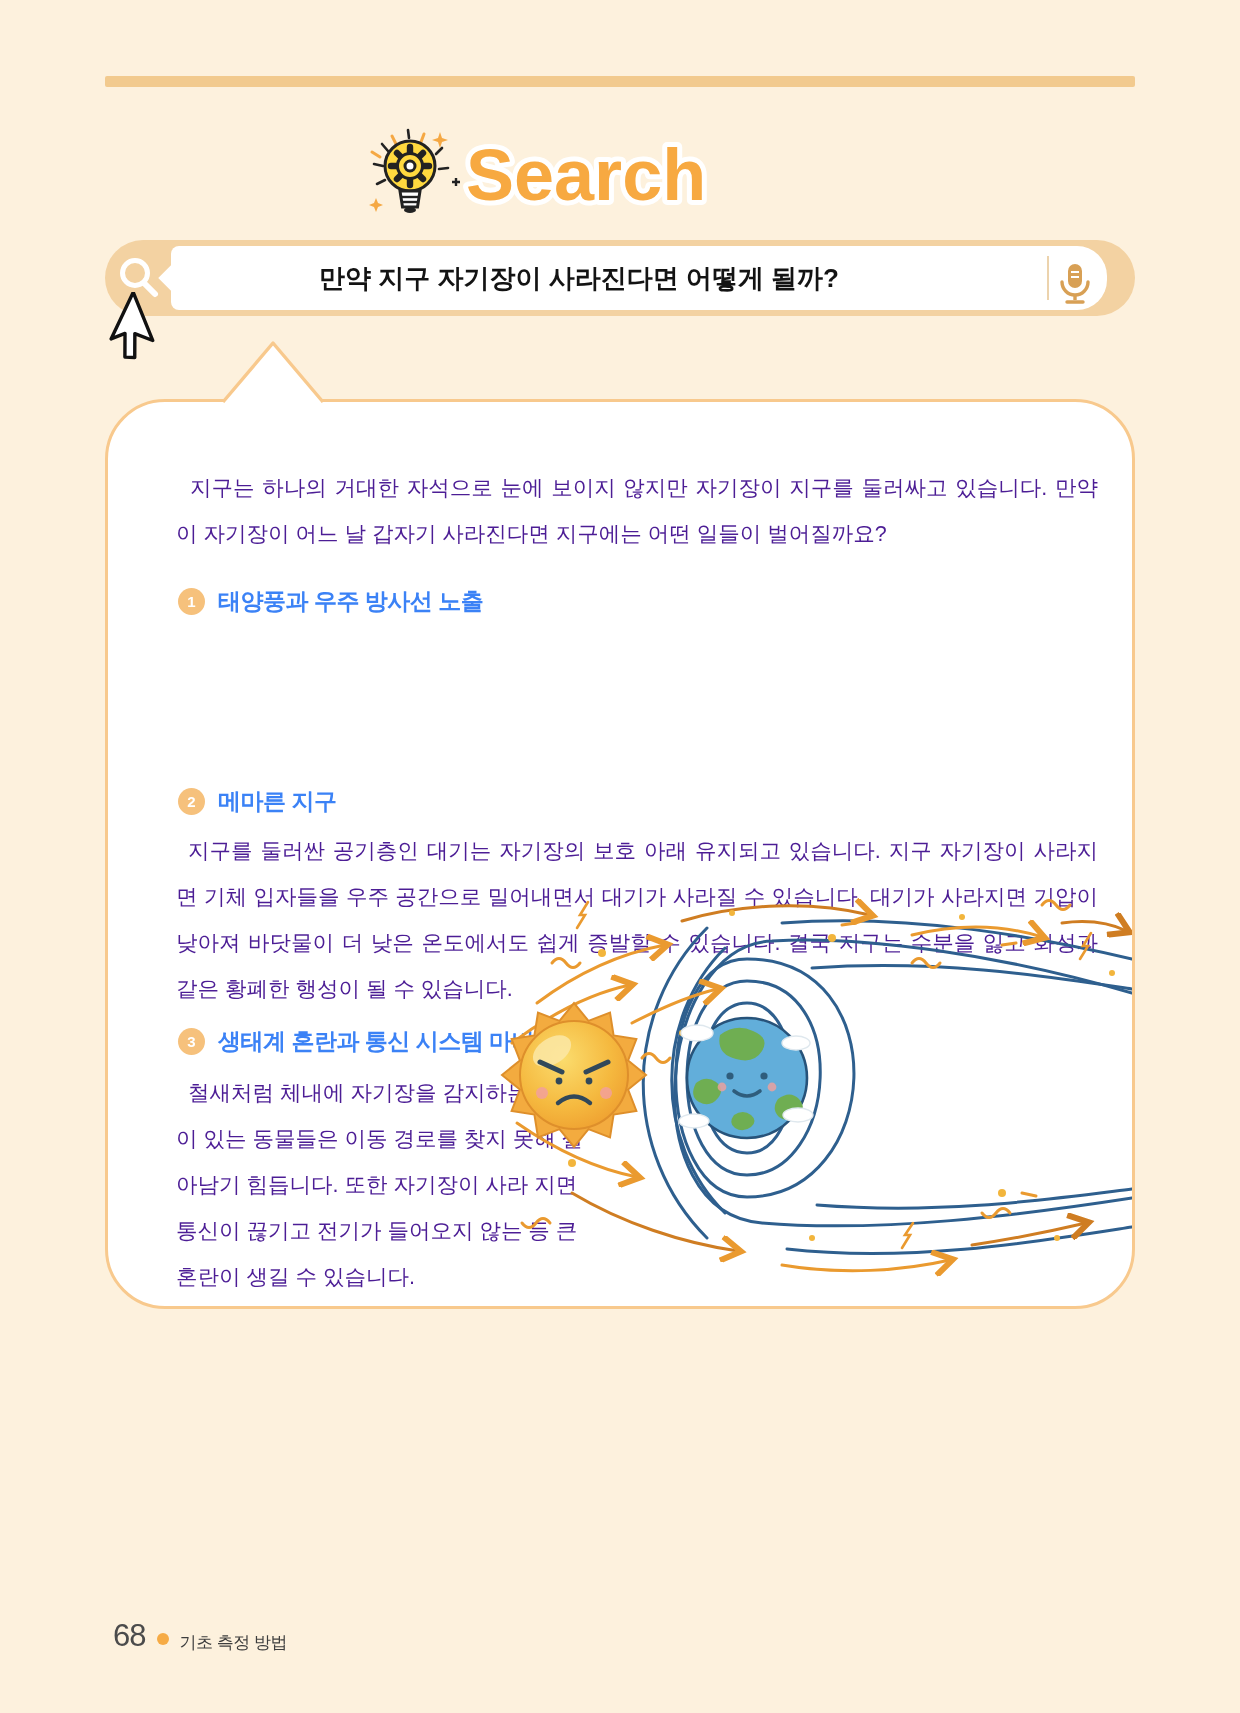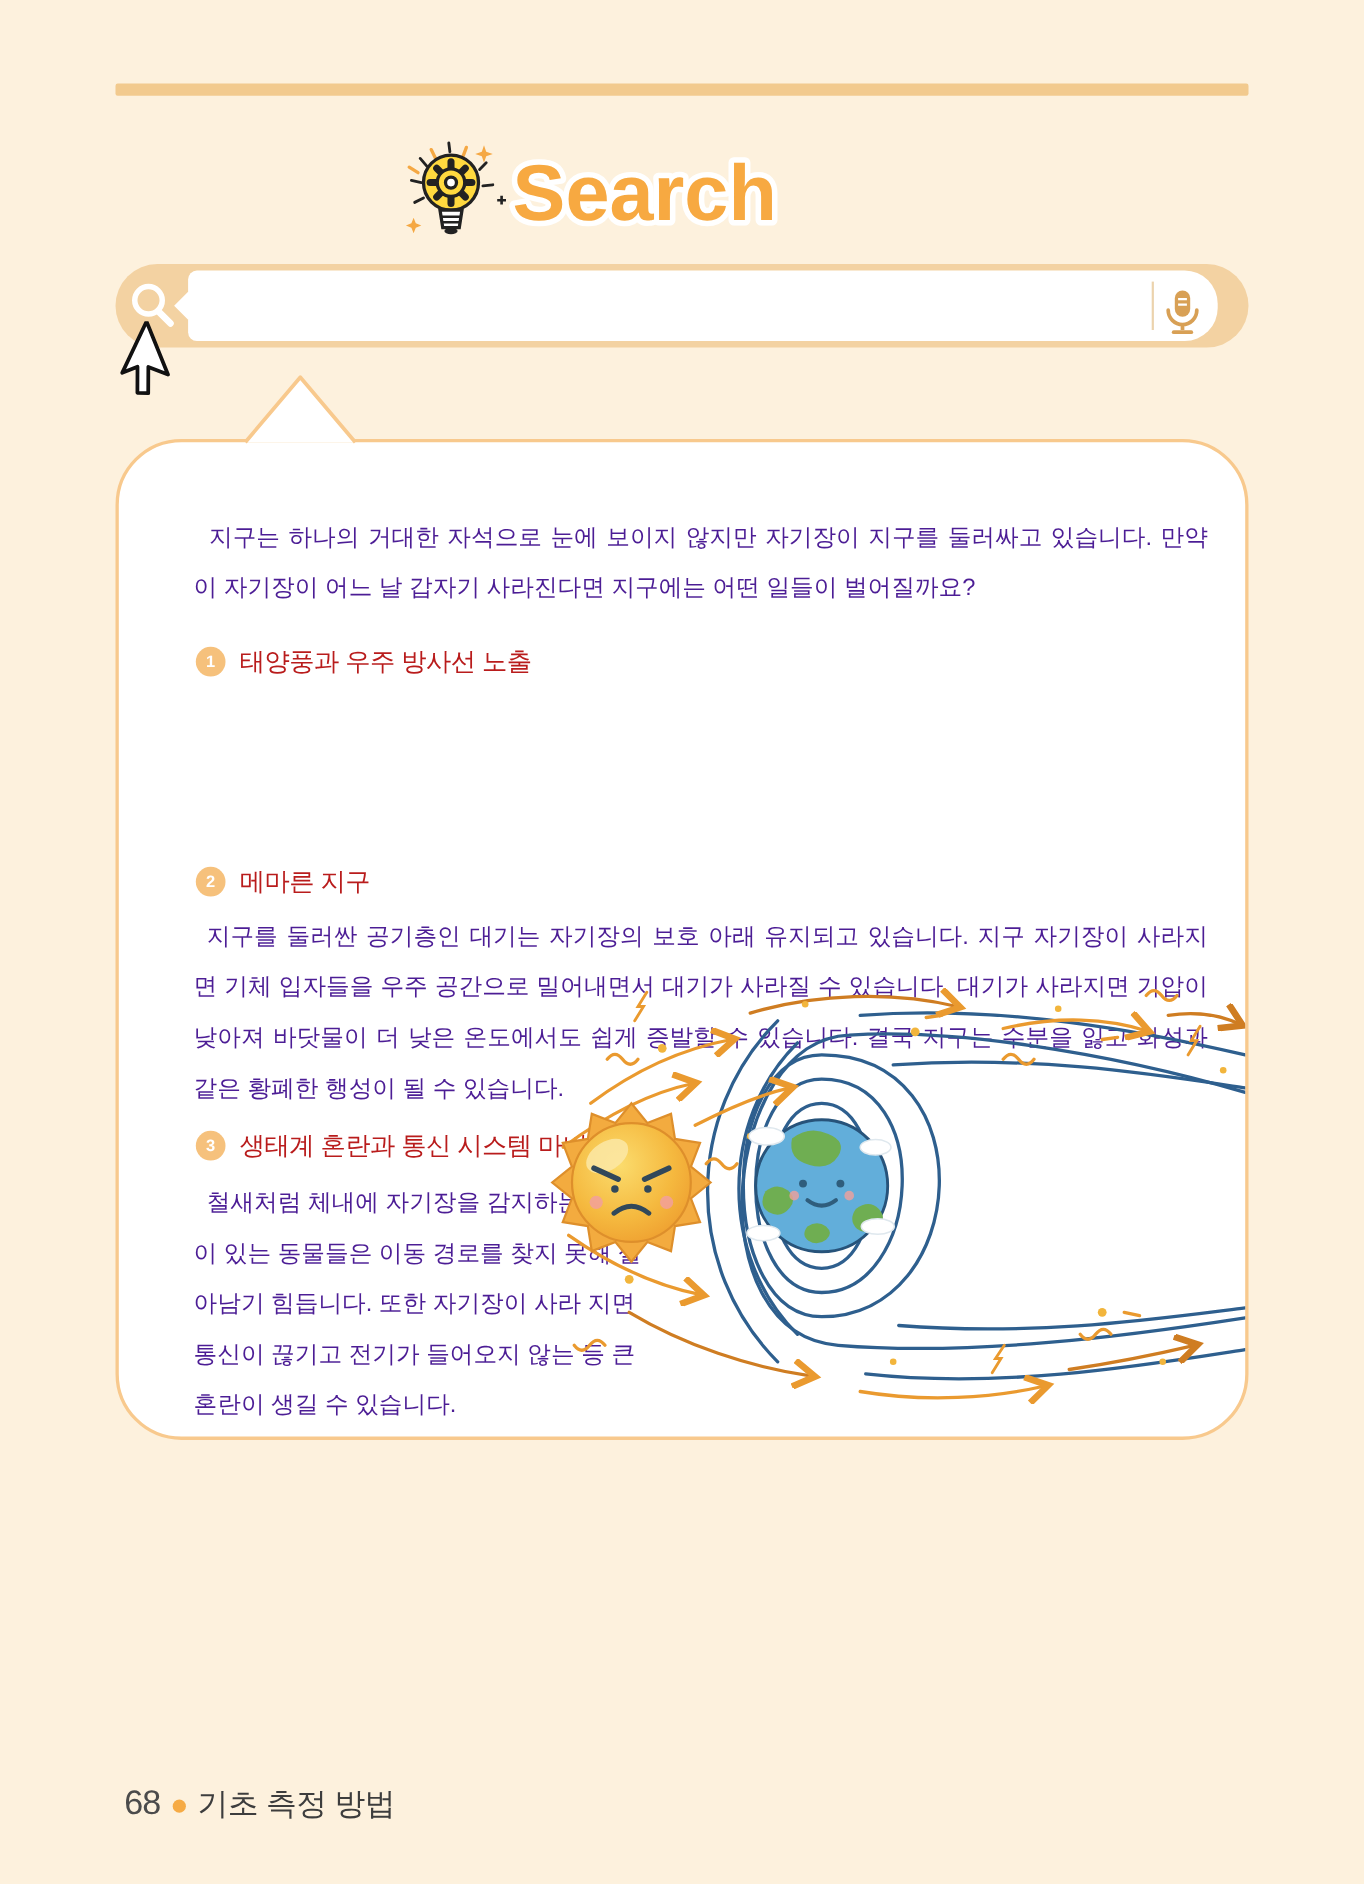--- a/index.html
+++ b/index.html
@@ -67,33 +67,33 @@
   .sec-head {
     position:absolute; left:70px; display:flex; align-items:center; gap:13px;
   }
   .badge {
     width:27px; height:27px; border-radius:50%;
     background:#f6c17c; color:#ffffff;
     font-size:15px; font-weight:bold;
     display:flex; align-items:center; justify-content:center;
     flex:0 0 27px;
   }
-  .sec-title { font-size:23px; font-weight:normal; color:#b91c1c; letter-spacing:-0.5px; }
+  .sec-title { font-size:23px; font-weight:bold; color:#3b82f6; letter-spacing:-0.5px; }
   .sh1 { top:184px; } .sb1 { top:226px; text-indent:12px; }
   .sh2 { top:384px; } .sb2 { top:426px; text-indent:12px; }
   .sh3 { top:624px; } .sb3 { top:668px; width:412px; text-align:left; text-indent:12px; }
   .illustration { position:absolute; left:374px; top:491px; }
   
   .footer {
     position:absolute; left:113px; top:1618px;
     display:flex; align-items:center;
   }
   .page-num { font-size:31px; font-weight:normal; color:#4b4b4b; letter-spacing:-1px; }
   .footer-dot { width:12px; height:12px; border-radius:50%; background:#f6ab45; margin:6px 10px 0 12px; }
-  .footer-label { font-size:28px; color:#3d3d3d; margin-top:3px; letter-spacing:-0.5px; }
+  .footer-label { font-size:17px; color:#3d3d3d; margin-top:13px; letter-spacing:-0.5px; }
 </style>
 </head>
 <body>
 
 <div class="top-bar"></div>
 
 <div class="header">
   <svg class="bulb" width="96" height="108" viewBox="0 0 96 108">
 
     <g stroke="#222" stroke-width="2.6" stroke-linecap="round">
@@ -141,20 +141,21 @@
 
 <div class="search-pill">
   <div class="magnifier-zone">
     <svg width="52" height="52" viewBox="0 0 52 52">
       <circle cx="23" cy="21" r="12.5" fill="none" stroke="#ffffff" stroke-width="5"></circle>
       <line x1="32" y1="31" x2="43" y2="42" stroke="#ffffff" stroke-width="6" stroke-linecap="round"></line>
     </svg>
   </div>
   <div class="search-field">
     <div class="field-notch"></div>
+    <span>만약 지구 자기장이 사라진다면 어떻게 될까?</span>
     <div class="field-divider"></div>
     <div class="mic-btn">
       <svg width="36" height="44" viewBox="0 0 36 44">
         <rect x="11" y="2" width="14" height="24" rx="7" fill="#d8a055"></rect>
         <line x1="14" y1="10" x2="22" y2="10" stroke="#ffffff" stroke-width="2"></line>
         <line x1="14" y1="15" x2="22" y2="15" stroke="#ffffff" stroke-width="2"></line>
         <path d="M5 20 a13 13 0 0 0 26 0" fill="none" stroke="#d8a055" stroke-width="3.4" stroke-linecap="round"></path>
         <line x1="18" y1="33" x2="18" y2="38" stroke="#d8a055" stroke-width="3.4"></line>
         <line x1="10" y1="40" x2="26" y2="40" stroke="#d8a055" stroke-width="3.4" stroke-linecap="round"></line>
       </svg>

